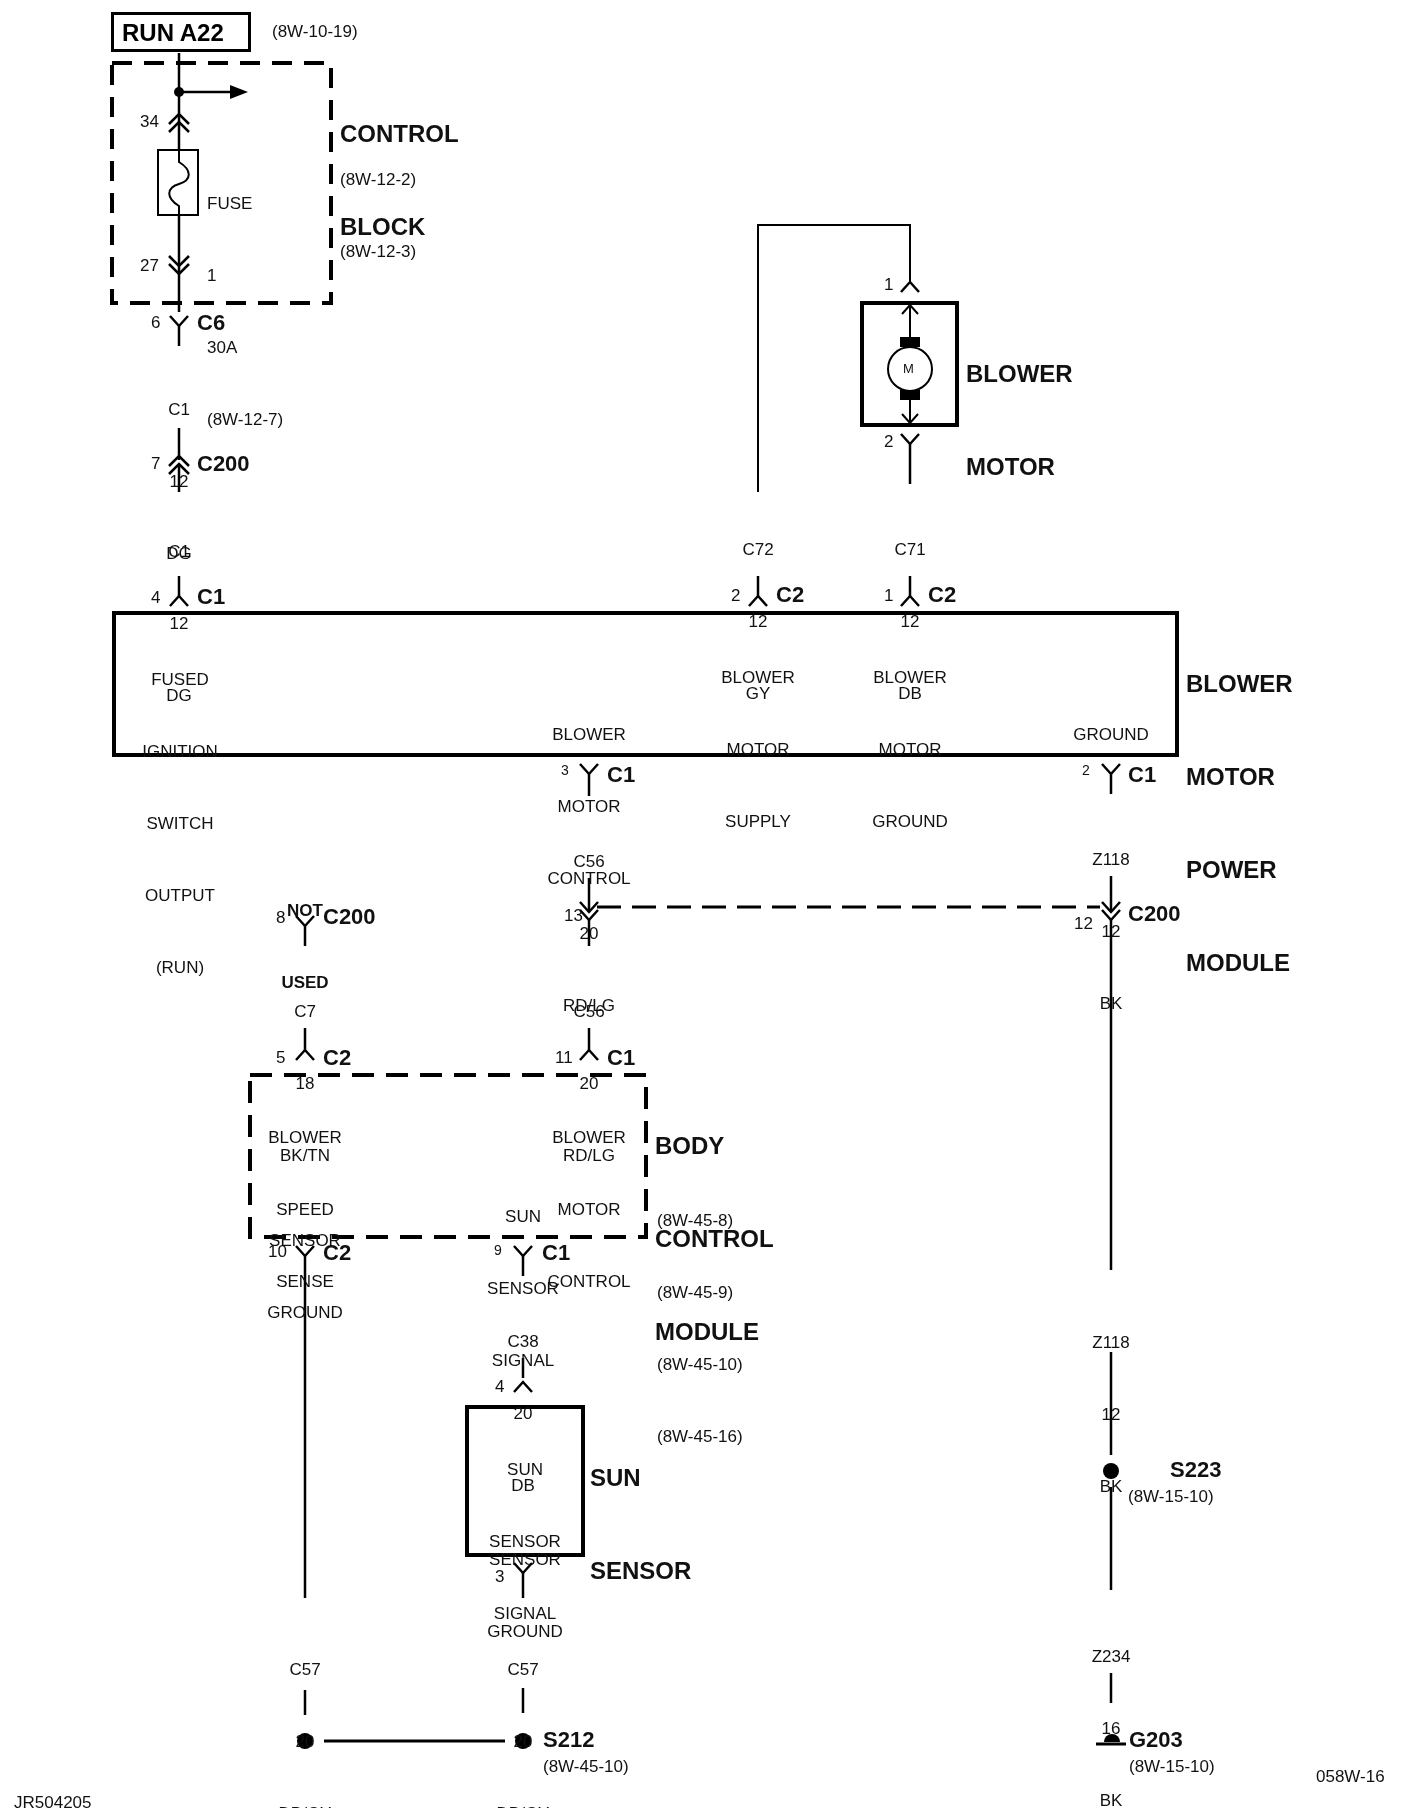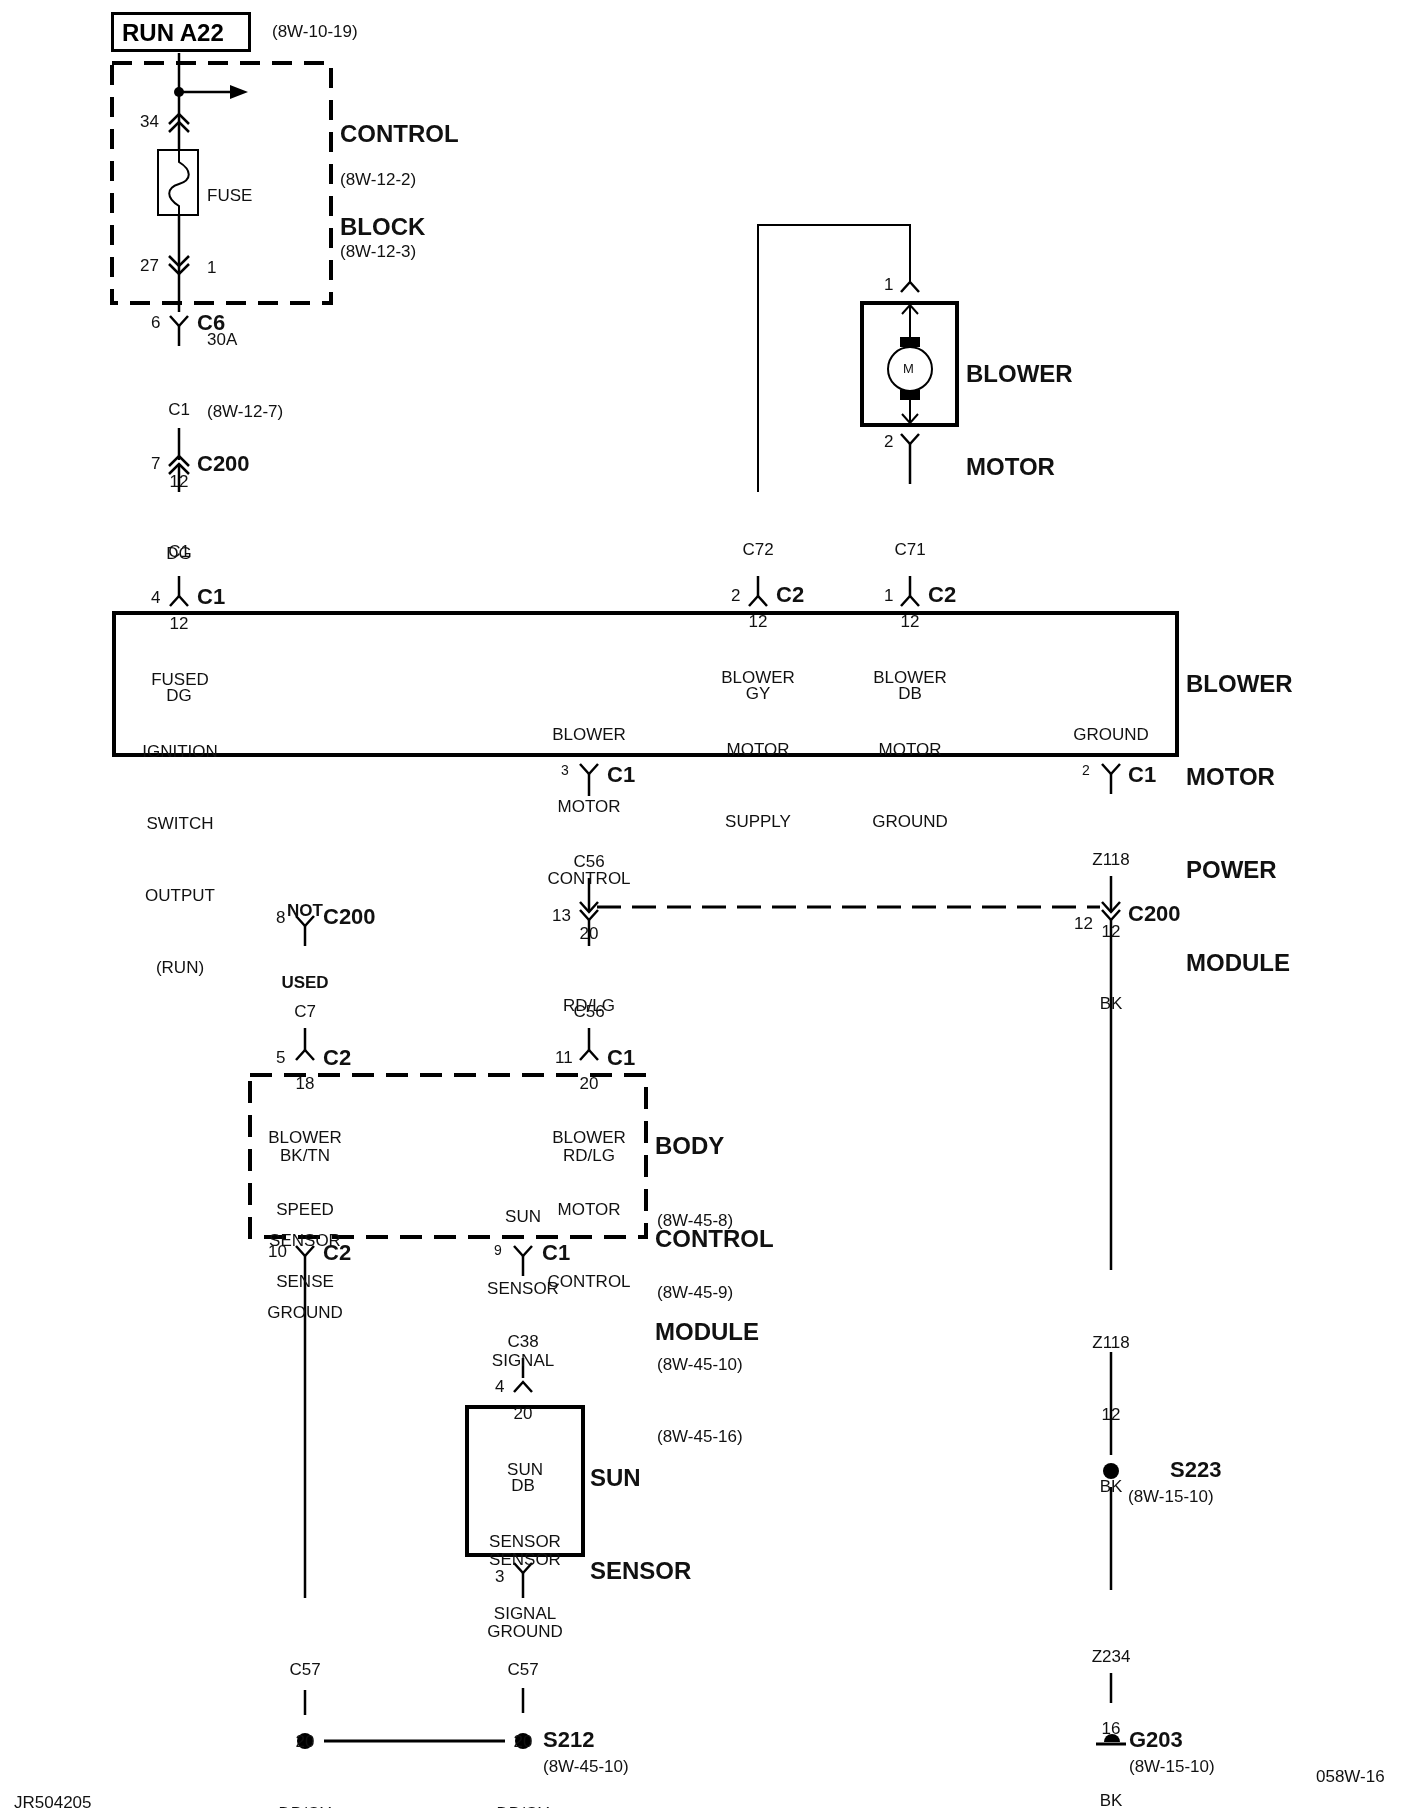--- a/index.html
+++ b/index.html
@@ -128,21 +128,21 @@
 <div class="t bb stack" style="left:340px;top:56px;">
   <span>CONTROL</span>
   <span>BLOCK</span>
 </div>
 <div class="t stack" style="left:340px;top:120px;">
   <span>(8W-12-2)</span>
   <span>(8W-12-3)</span>
 </div>
 <div class="t" style="left:140px;top:110px;">34</div>
 <div class="t" style="left:140px;top:254px;">27</div>
-<div class="t stack" style="left:207px;top:136px;">
+<div class="t stack" style="left:207px;top:144px;">
   <span>FUSE</span>
   <span>1</span>
   <span>30A</span>
   <span>(8W-12-7)</span>
 </div>
 
 <div class="t" style="left:151px;top:311px;">6</div>
 <div class="t b" style="left:197px;top:308px;">C6</div>
 <div class="t tc stack" style="left:179px;top:350px;">
   <span>C1</span>
@@ -220,21 +220,21 @@
 <div class="t tc stack" style="left:589px;top:802px;">
   <span>C56</span>
   <span>20</span>
   <span>RD/LG</span>
 </div>
 <div class="t tc stack" style="left:1111px;top:800px;">
   <span>Z118</span>
   <span>12</span>
   <span>BK</span>
 </div>
-<div class="t" style="left:552px;top:904px;">13</div>
+<div class="t" style="left:564px;top:904px;">13</div>
 <div class="t" style="left:1074px;top:912px;">12</div>
 <div class="t b" style="left:1128px;top:899px;">C200</div>
 
 <div class="t tc stack" style="left:305px;top:851px;font-weight:bold;">
   <span>NOT</span>
   <span>USED</span>
 </div>
 <div class="t" style="left:276px;top:906px;">8</div>
 <div class="t b" style="left:323px;top:902px;">C200</div>
 <div class="t tc stack" style="left:305px;top:952px;">

